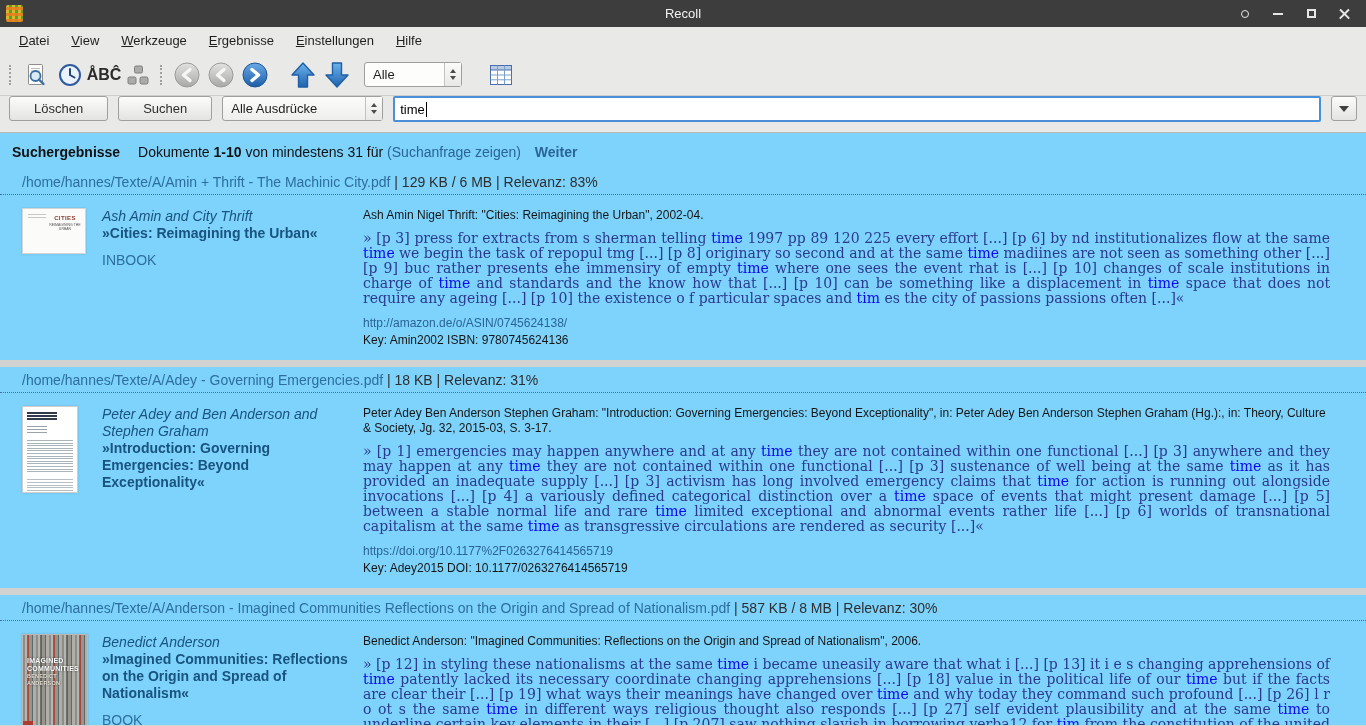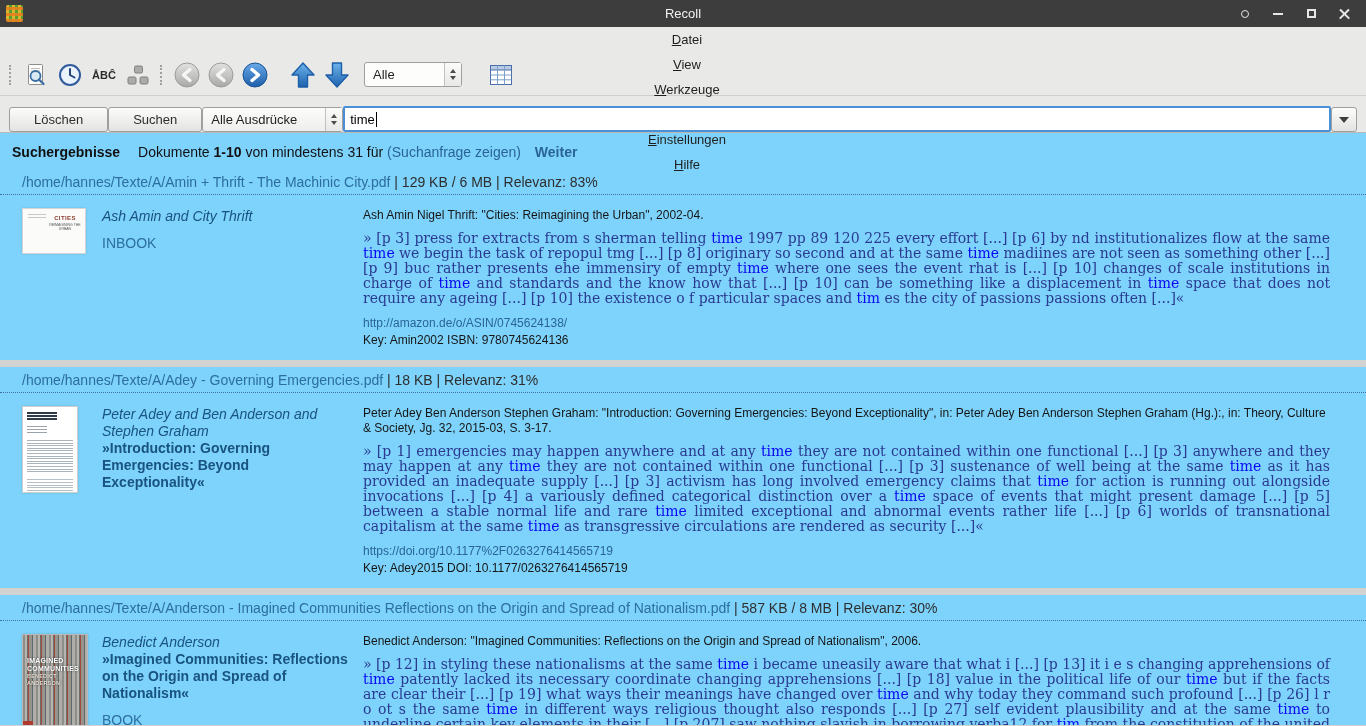--- a/index.html
+++ b/index.html
@@ -17,41 +17,41 @@
   .win-controls { margin-left:auto; display:flex; align-items:center; gap:21px; padding-right:16px; z-index:2; }
   .wc { display:inline-flex; align-items:center; justify-content:center; width:12px; height:12px; }
   .wc-shade { width:8px; height:8px; border:1.5px solid #e6e6e6; border-radius:50%; }
   .wc-min  { width:10px; height:2px; background:#e6e6e6; }
   .wc-max  { width:9px; height:9px; border:2px solid #e6e6e6; }
   .wc-close { position:relative; width:11px; height:11px; }
   .wc-close::before,.wc-close::after { content:""; position:absolute; left:-1px; top:4.5px; width:13px; height:2.4px; background:#e6e6e6; }
   .wc-close::before { transform:rotate(45deg); } .wc-close::after { transform:rotate(-45deg); }
 
   
-  .menubar { height:27px; background:#e9e9e7; display:flex; align-items:center; padding-left:8px; color:#1f1f1f;flex-direction:column; }
+  .menubar { height:27px; background:#e9e9e7; display:flex; align-items:center; padding-left:8px; color:#1f1f1f; }
   .menu-item { padding:5px 11px; font-size:13px; cursor:default; }
   .mn { text-decoration:underline; }
 
   
   .toolbar { height:42px; background:#e9e9e7; display:flex; align-items:center; padding:0 4px; border-bottom:1px solid #cfcfcd; }
   .tb-handle { width:5px; height:20px; border-left:2px dotted #a0a09e; margin:0 5px; }
   .tb-btn { width:34px; height:34px; display:flex; align-items:center; justify-content:center; border-radius:3px; }
-  .abc-txt { font-size:11px; font-weight:bold; color:#2b2b2b; letter-spacing:0; }
+  .abc-txt { font-size:16px; font-weight:bold; color:#2b2b2b; letter-spacing:0; }
   .combo { height:25px; background:#fdfdfc; border:1px solid #9f9f9d; border-radius:3px; display:flex; align-items:stretch; color:#222; }
   .combo .combo-label { display:flex; align-items:center; padding:0 8px; flex:1; font-size:13px; }
   .spin { width:17px; border-left:1px solid #c2c2c0; display:flex; flex-direction:column; align-items:center; justify-content:center; gap:3px; background:linear-gradient(#fbfbfa,#e8e8e6); }
   .tri-up { width:0; height:0; border-left:3.5px solid transparent; border-right:3.5px solid transparent; border-bottom:4.5px solid #4c4c4a; }
   .tri-down { width:0; height:0; border-left:3.5px solid transparent; border-right:3.5px solid transparent; border-top:4.5px solid #4c4c4a; }
   .tb-combo { width:98px; margin-left:10px; }
   .tb-table { margin-left:22px; }
 
   
-  .searchrow { height:37px; background:#e9e9e7; display:flex; align-items:flex-end; padding:0 9px; border-bottom:1px solid #b9b9b7; }
+  .searchrow { height:37px; background:#e9e9e7; display:flex; align-items:flex-start; padding:0 9px; gap:10px; border-bottom:1px solid #b9b9b7; }
   .btn { height:25px; padding:0 24px; background:linear-gradient(#fcfcfb,#e3e3e1); border:1px solid #9f9f9d; border-radius:3px; font-size:13px; color:#2e2e2e; font-family:"Liberation Sans",sans-serif; display:flex; align-items:center; }
-  .mode-combo { width:141px; background:linear-gradient(#fcfcfb,#eeeeec); }
+  .mode-combo { width:161px; background:linear-gradient(#fcfcfb,#eeeeec); }
   .search-input { flex:1; height:26px; background:#ffffff; border:2px solid #4a90d9; border-radius:2px; display:flex; align-items:center; padding:0 5px; font-size:13px; color:#000; }
   .caret { width:1px; height:15px; background:#000; margin-left:1px; }
   .history-btn { width:26px; height:25px; background:linear-gradient(#fcfcfb,#e3e3e1); border:1px solid #9f9f9d; border-radius:3px; display:flex; align-items:center; justify-content:center; }
   .tri-down-lg { width:0; height:0; border-left:5px solid transparent; border-right:5px solid transparent; border-top:6px solid #3f3f3d; }
 
   
   .results-area { height:592px; background:#d2d2d0; overflow:hidden; }
   .block { background:#7dd3fc; margin-bottom:7px; }
   .results-head { padding:11px 12px 9px 12px; font-size:14px; color:#111; }
   .results-head .hd-title { font-weight:bold; margin-right:14px; }
@@ -286,20 +286,21 @@
       <div class="res-left">
         <div class="thumb-col">
           <div class="thumb1">
             <span class="t1-lines"></span>
             <span class="t1-title">CITIES</span>
             <span class="t1-sub">REIMAGINING THE URBAN</span>
           </div>
         </div>
         <div class="meta-col">
           <div class="author">Ash Amin and City Thrift</div>
+          <div class="doc-title">»Cities: Reimagining the Urban«</div>
           <div class="doctype">INBOOK</div>
         </div>
       </div>
       <div class="res-right">
         <div class="citation">Ash Amin Nigel Thrift: "Cities: Reimagining the Urban", 2002-04.</div>
         <div class="snippet"><span>» [p 3] press for extracts from s sherman telling </span><span class="hl">time</span><span> 1997 pp 89 120 225 every effort [...] [p 6] by nd institutionalizes flow at the same </span><span class="hl">time</span><span> we begin the task of repopul tmg [...] [p 8] originary so second and at the same </span><span class="hl">time</span><span> madiines are not seen as something other [...] [p 9] buc rather presents ehe immensiry of empty </span><span class="hl">time</span><span> where one sees the event rhat is [...] [p 10] changes of scale institutions in charge of </span><span class="hl">time</span><span> and standards and the know how that [...] [p 10] can be something like a displacement in </span><span class="hl">time</span><span> space that does not require any ageing [...] [p 10] the existence o f particular spaces and </span><span class="hl">tim</span><span> es the city of passions passions often [...]«</span></div>
         <div class="res-url">http://amazon.de/o/ASIN/0745624138/</div>
         <div class="res-key">Key: Amin2002 ISBN: 9780745624136</div>
       </div>
     </div>

